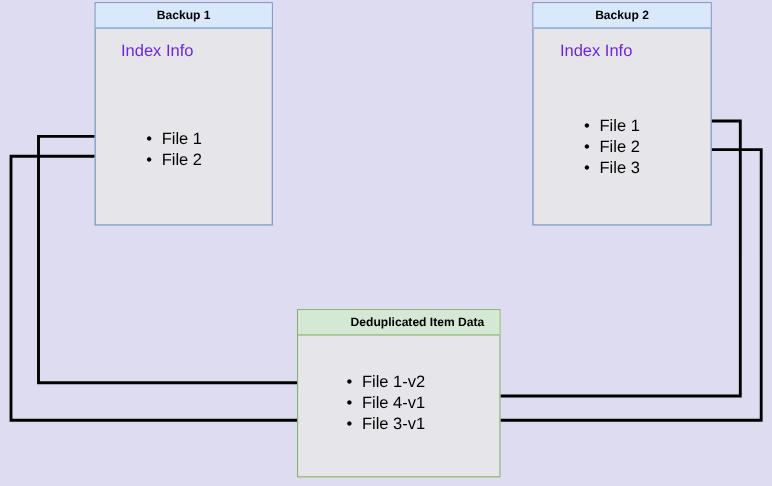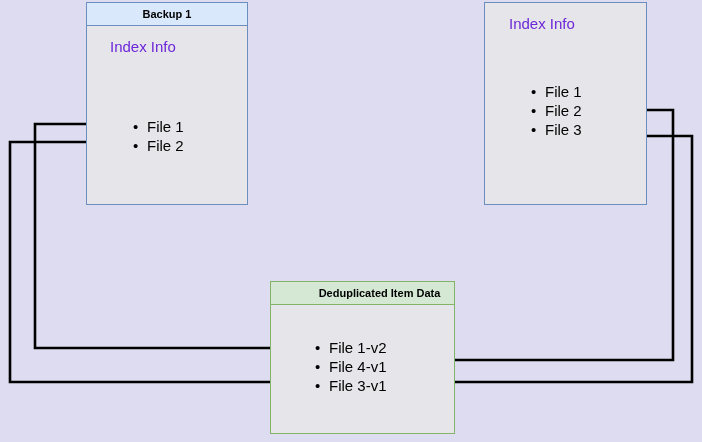--- a/index.html
+++ b/index.html
@@ -127,20 +127,21 @@
     <div class="box-body">
       <div class="index-label">Index Info</div>
       <ul class="file-list">
         <li>File 1</li>
         <li>File 2</li>
       </ul>
     </div>
   </div>
 
   <div class="box" id="backup2">
+    <div class="box-header">Backup 2</div>
     <div class="box-body">
       <div class="index-label">Index Info</div>
       <ul class="file-list">
         <li>File 1</li>
         <li>File 2</li>
         <li>File 3</li>
       </ul>
     </div>
   </div>
 

